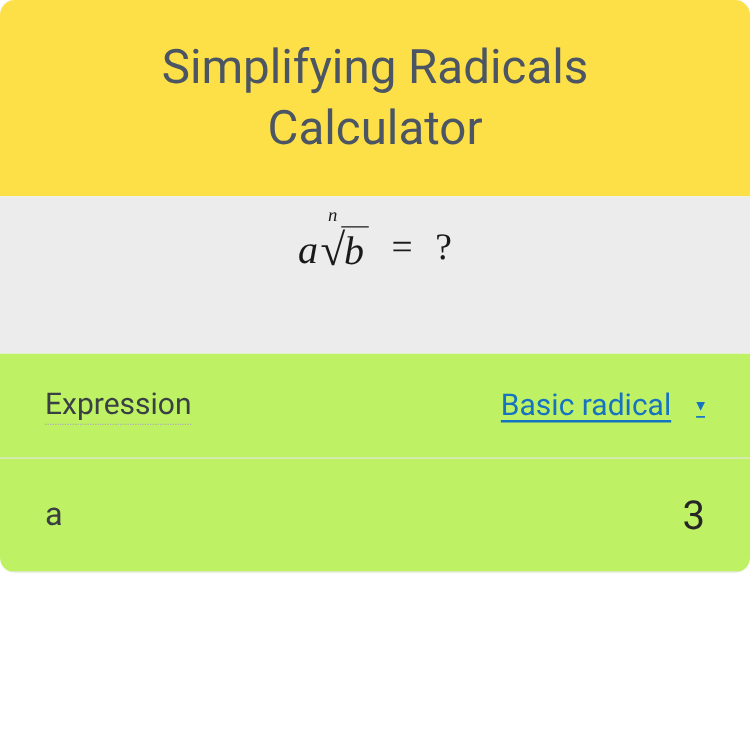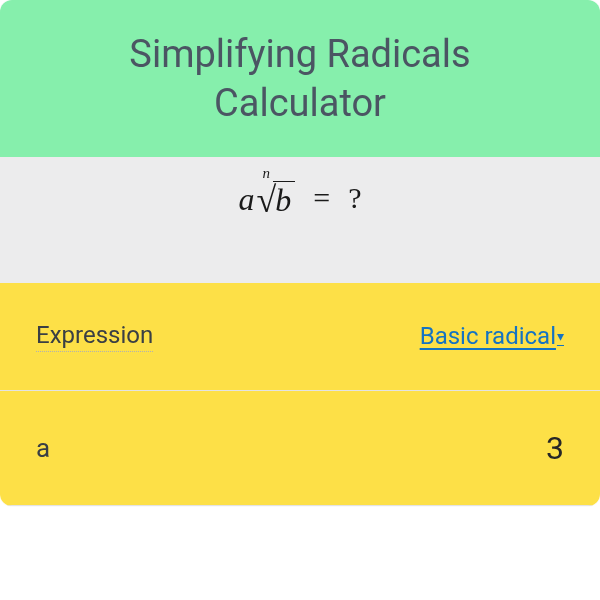--- a/index.html
+++ b/index.html
@@ -14,21 +14,21 @@
       height: 600px;
       overflow: hidden;
     }
     .card {
       background: #fff;
       border-radius: 12px;
       overflow: hidden;
       box-shadow: 0 0 0 1px rgba(0,0,0,0.02);
     }
     .header {
-      background: #86efac;
+      background: #fde047;
       padding: 30px 40px 28px;
       text-align: center;
     }
     .title {
       font-size: 38px;
       font-weight: 400;
       color: #4b5563;
       line-height: 1.3;
     }
     .formula-section {
@@ -91,43 +91,43 @@
     }
     .example {
       font-size: 24px;
       color: #6b7280;
       font-weight: 400;
     }
     .row {
       display: flex;
       justify-content: space-between;
       align-items: center;
-      padding: 38px 36px;
+      padding: 26px 36px;
       border-bottom: 1px solid #e3e3e3;
-      background: #fde047;
+      background: #bef264;
     }
     .row-label {
       font-size: 24px;
       color: #3a3f44;
       border-bottom: 1px dotted #b0b0b0;
       padding-bottom: 2px;
     }
     .row-label-plain {
       font-size: 26px;
       color: #3a3f44;
     }
     .dropdown {
       color: #1573c2;
       font-size: 24px;
       text-decoration: underline;
       text-underline-offset: 4px;
       cursor: pointer;
       display: inline-flex;
       align-items: center;
-      gap: 1px;
+      gap: 20px;
     }
     .dropdown-arrow {
       font-size: 14px;
       text-decoration: underline;
     }
     .value {
       font-size: 32px;
       color: #262626;
       font-weight: 400;
     }

